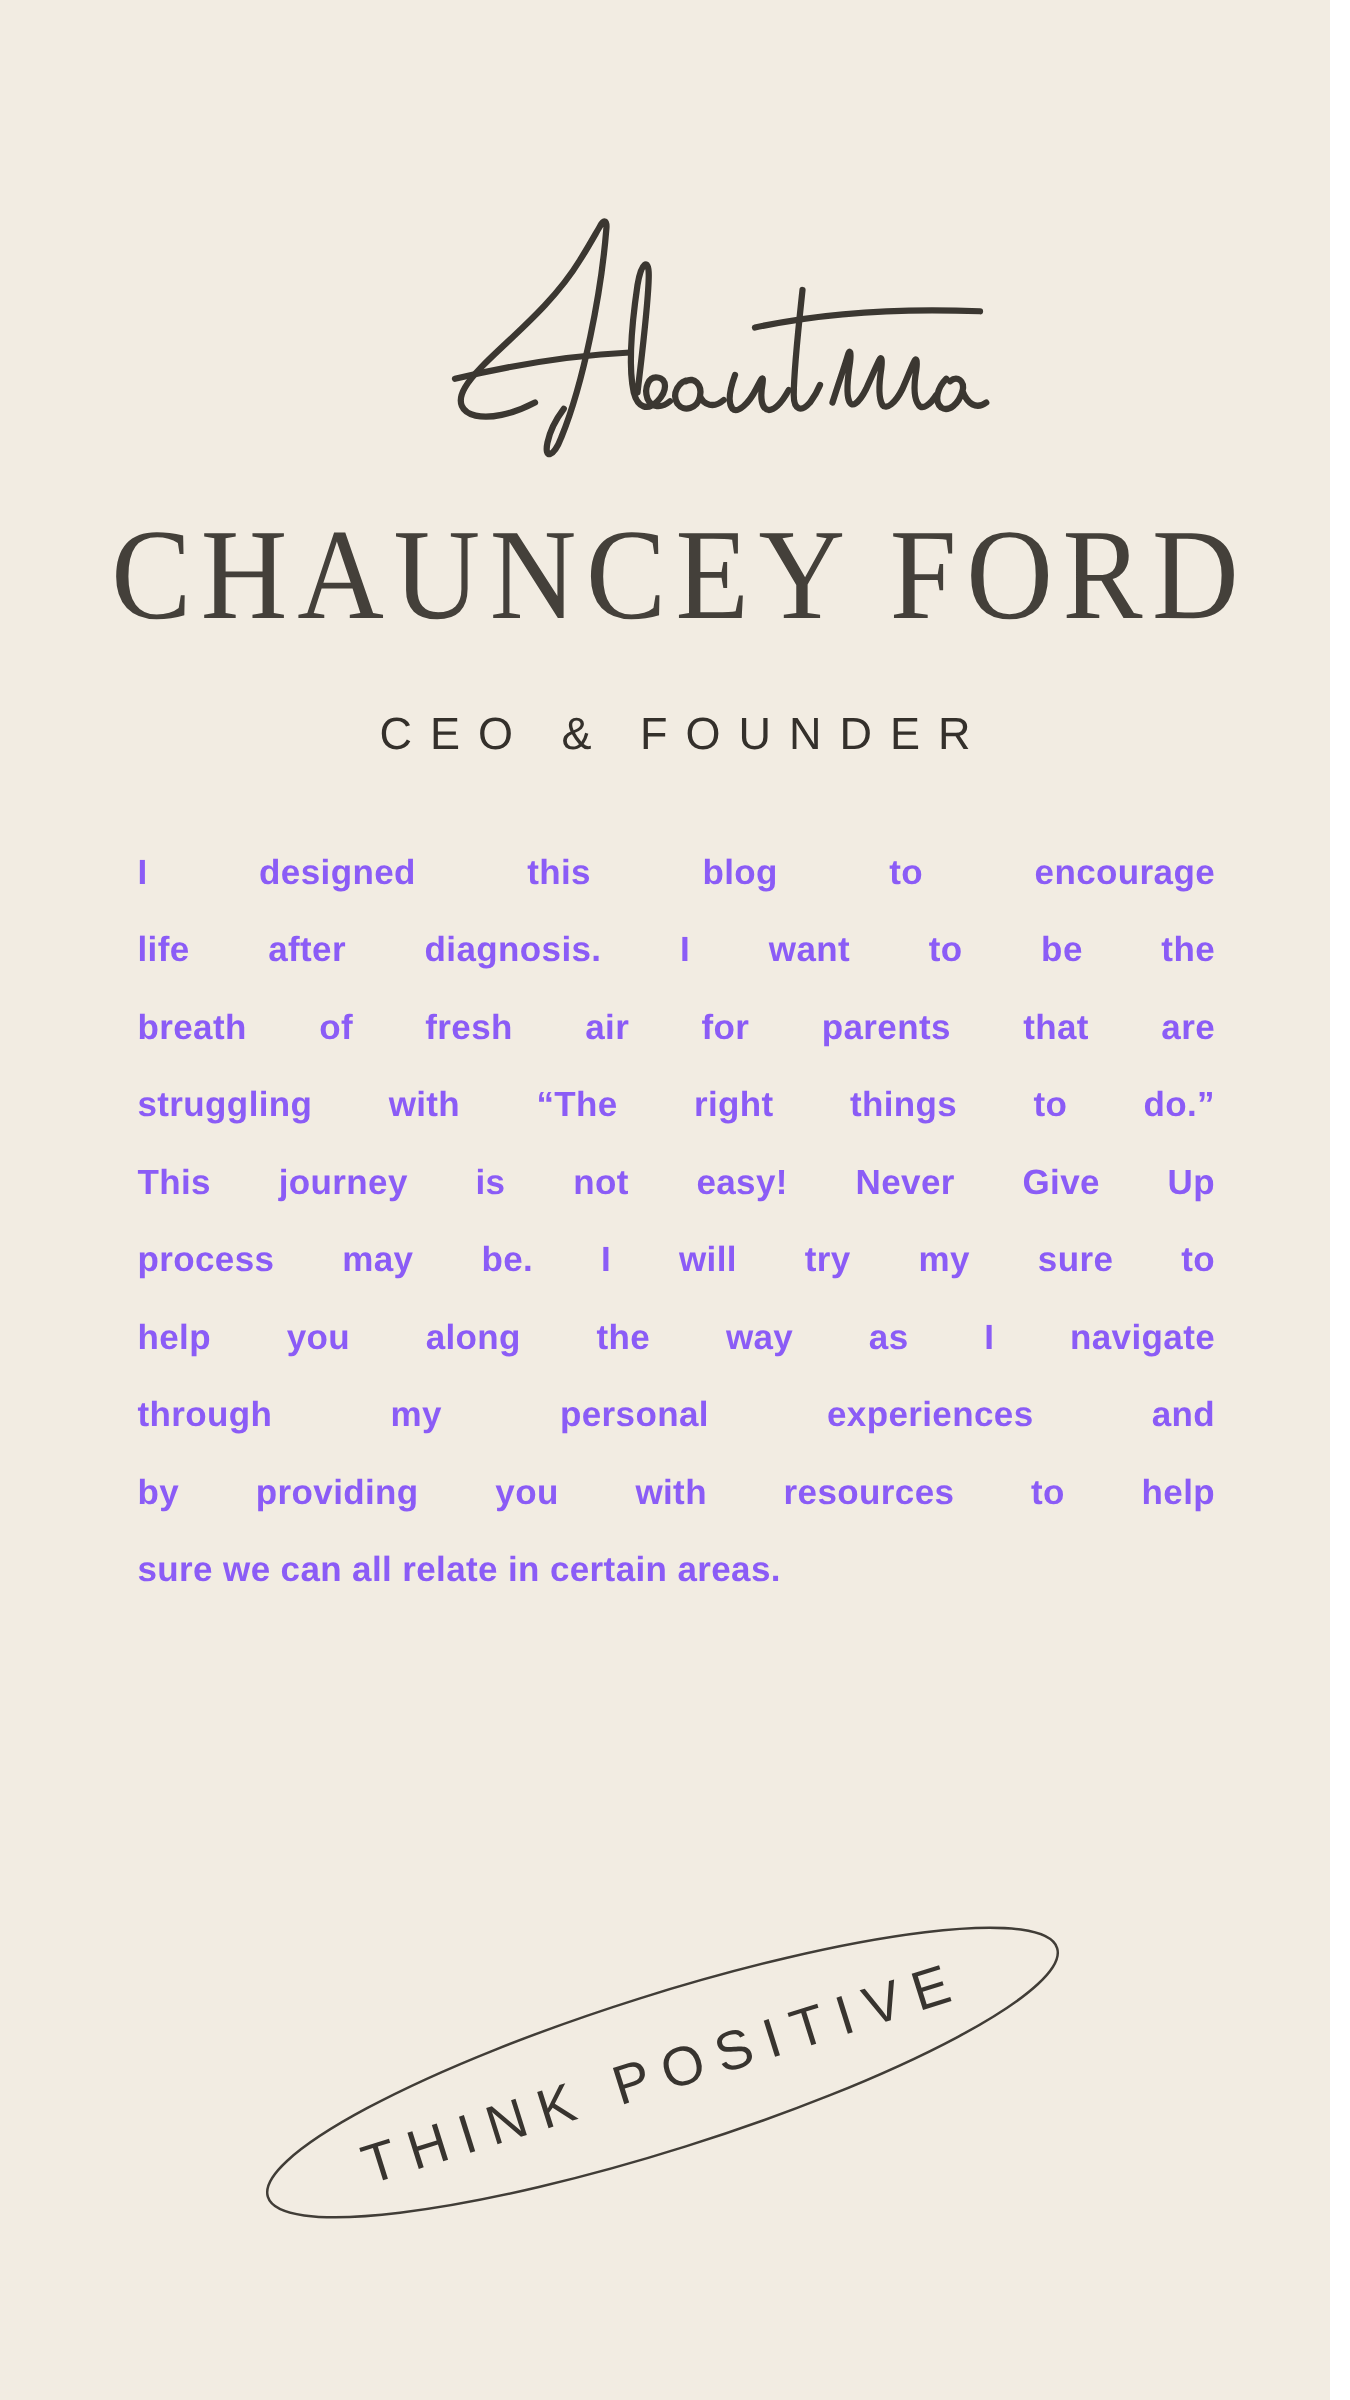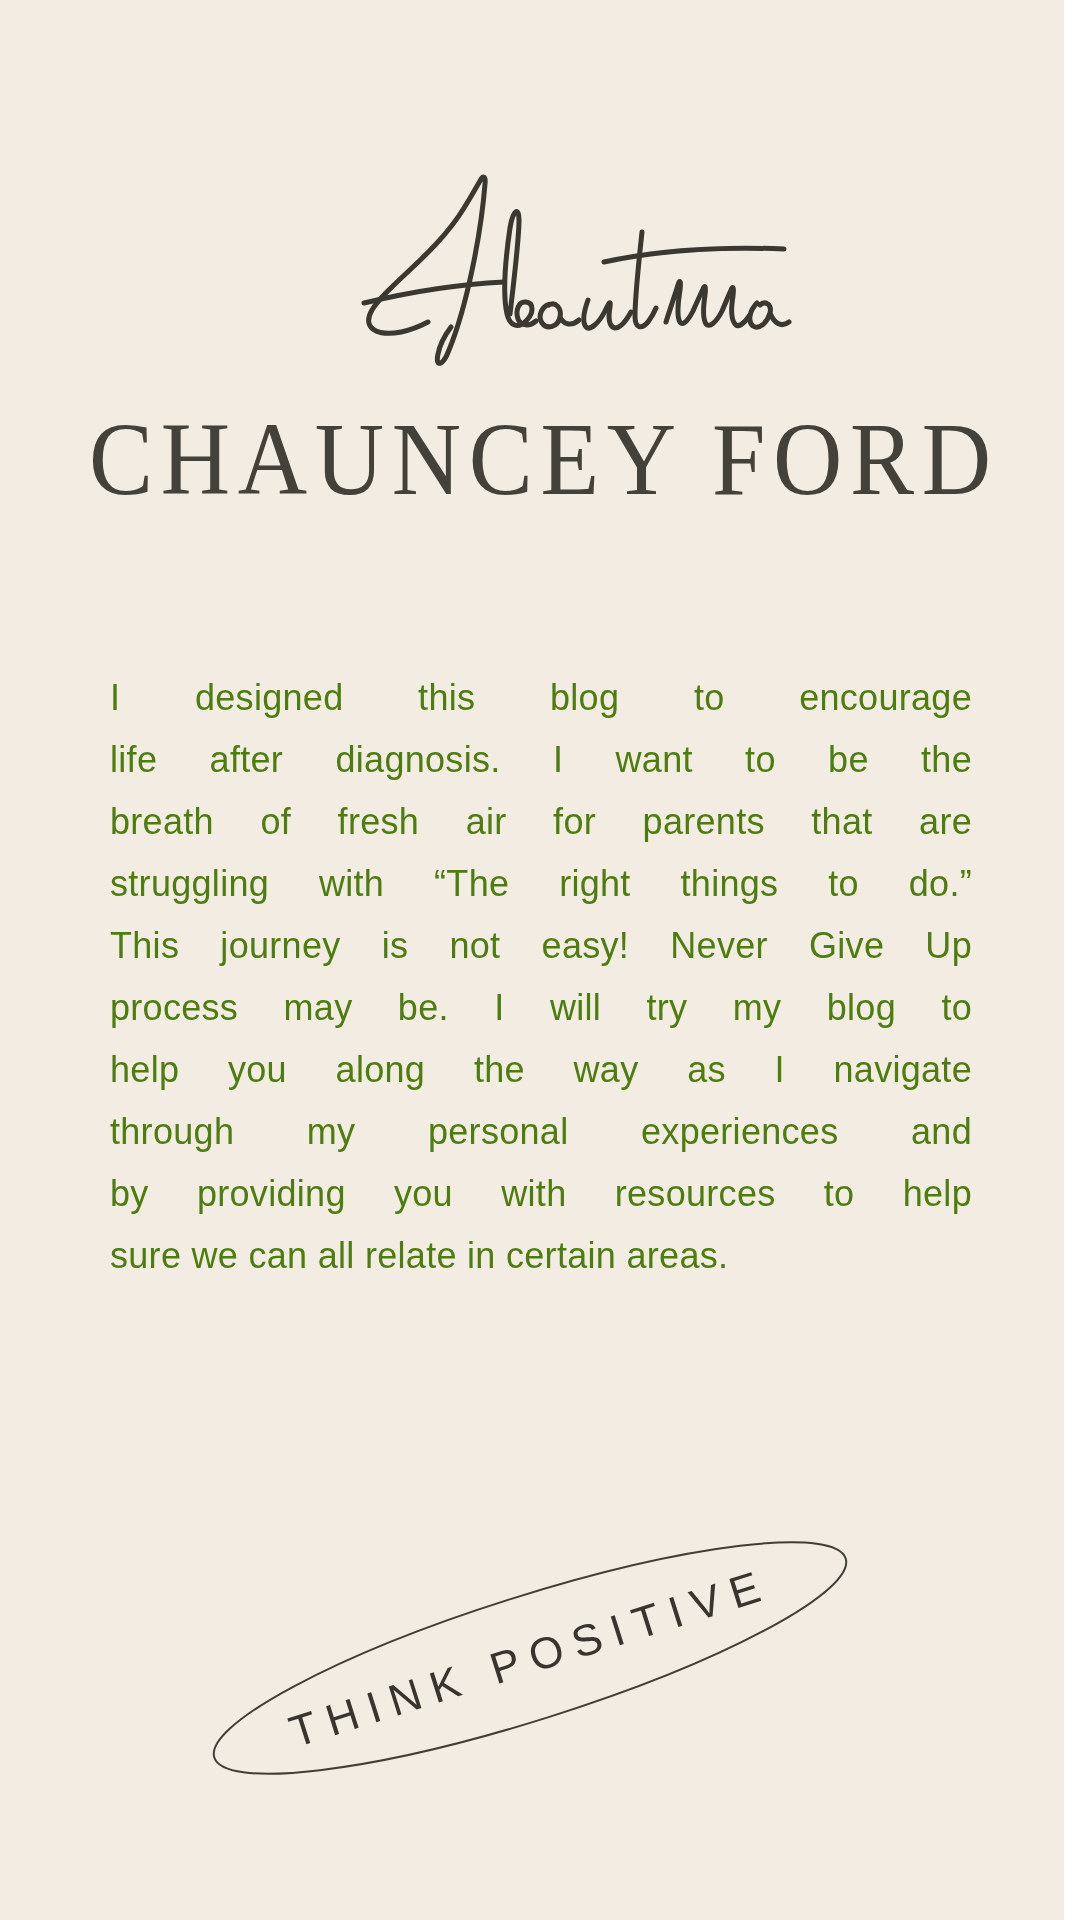--- a/index.html
+++ b/index.html
@@ -49,25 +49,25 @@
     font-weight: 400;
     color: #34302b;
   }
   .bio {
     position: absolute;
     top: 667px; left: 110px;
     width: 862px;
   }
   .bio-line {
     margin: 0;
-    font-size: 36px;
+    font-size: 28px;
     line-height: 62px;
-    font-weight: 400;
+    font-weight: 700;
     letter-spacing: 0.3px;
-    color: #4d7c0f;
+    color: #8b5cf6;
     text-align: justify;
     text-align-last: justify;
     white-space: normal;
   }
   .bio-line.last { text-align-last: left; }
   .badge {
     position: absolute;
     left: 158px; top: 1526px;
     width: 744px; height: 284px;
   }
@@ -100,28 +100,29 @@
       <path d="M254 90 C300 80 360 74 434 77"></path>
 
       <path d="M316 150 C321 134 326 120 328 113 C330 106 331 110 330 118 C328 131 327 142 329 148 C331 155 337 151 343 139 C347 130 351 121 353 117 C355 112 356 115 355 123 C353 136 353 147 356 152 C359 156 366 151 372 139 C376 130 379 122 381 118 C383 113 384 116 383 124 C381 136 381 147 385 152 C388 156 394 152 399 144"></path>
 
       <path d="M407 131 C400 138 397 149 403 154 C409 158 417 151 420 141 C422 133 416 128 410 133 M420 141 C424 151 431 156 439 150"></path>
     </svg>
   </div>
 
   <h1 class="name-heading">CHAUNCEY FORD</h1>
 
+  <div class="role-subheading">CEO &amp; FOUNDER</div>
 
   <div class="bio">
     <p class="bio-line">I designed this blog to encourage</p>
     <p class="bio-line">life after diagnosis. I want to be the</p>
     <p class="bio-line">breath of fresh air for parents that are</p>
     <p class="bio-line">struggling with “The right things to do.”</p>
     <p class="bio-line">This journey is not easy! Never Give Up</p>
-    <p class="bio-line">process may be. I will try my blog to</p>
+    <p class="bio-line">process may be. I will try my sure to</p>
     <p class="bio-line">help you along the way as I navigate</p>
     <p class="bio-line">through my personal experiences and</p>
     <p class="bio-line">by providing you with resources to help</p>
     <p class="bio-line last">sure we can all relate in certain areas.</p>
   </div>
 
   <div class="badge">
     <svg viewBox="0 0 744 284">
       <g transform="rotate(-17.5 372 132)">
         <ellipse cx="372" cy="132" rx="331" ry="62" fill="none" stroke="#413d37" stroke-width="2"></ellipse>

